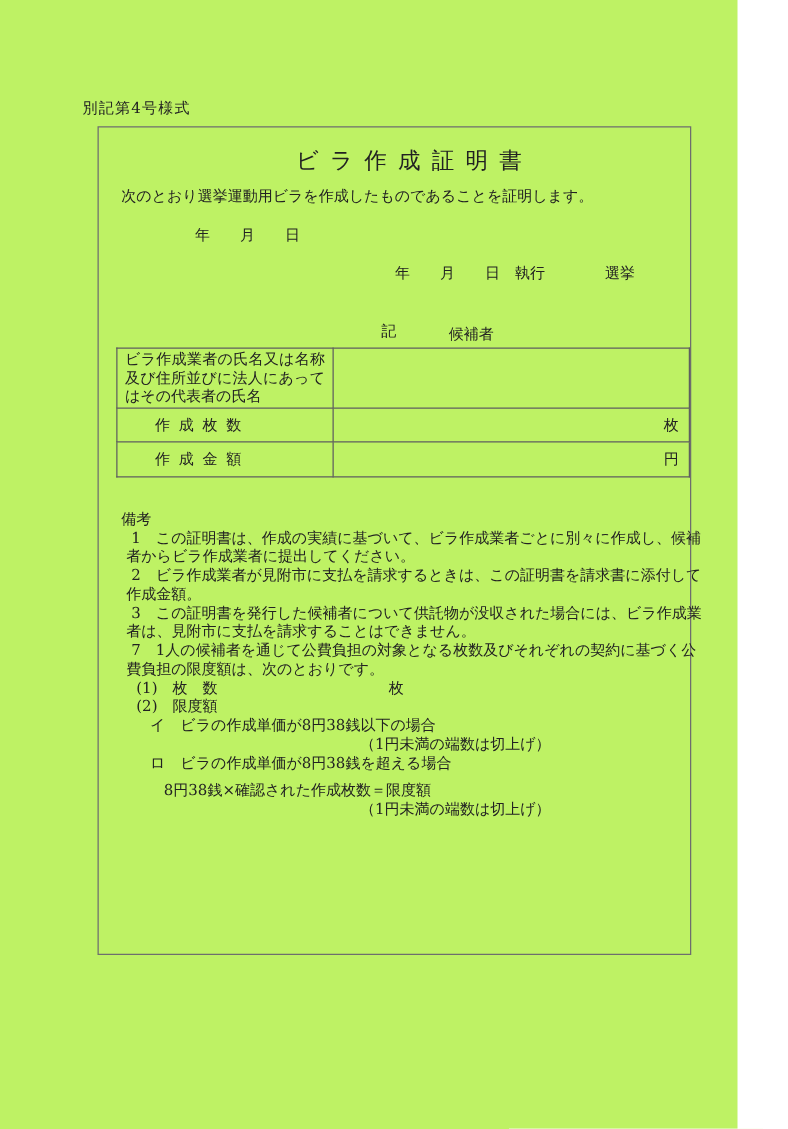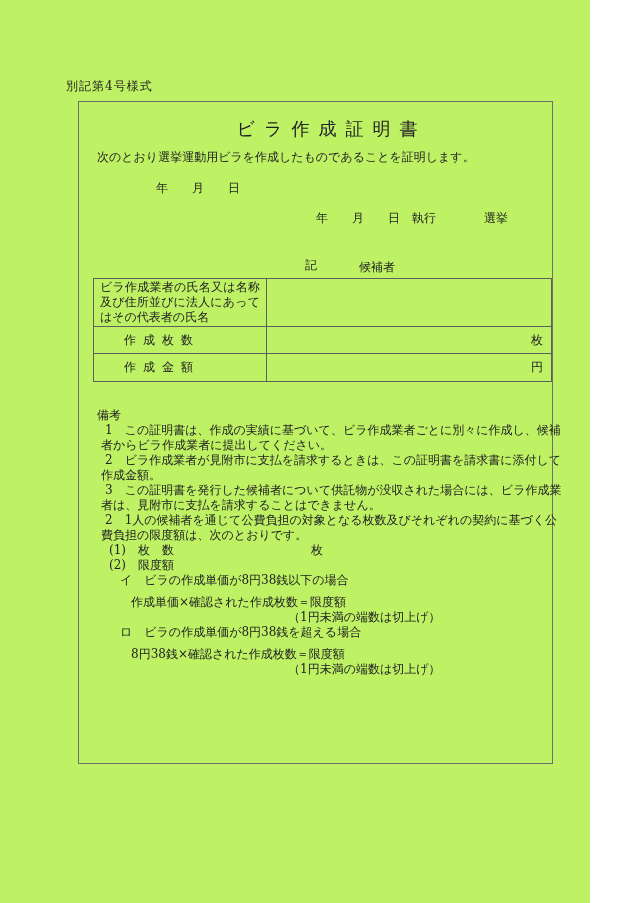--- a/index.html
+++ b/index.html
@@ -166,26 +166,25 @@
 
     <div class="remarks">
       <div class="r-head">備考</div>
       <div id="remarks-lines">
           <div class="r-line l-num"><span>1　この証明書は、作成の実績に基づいて、ビラ作成業者ごとに別々に作成し、候補</span></div>
           <div class="r-line l-cont"><span>者からビラ作成業者に提出してください。</span></div>
           <div class="r-line l-num"><span>2　ビラ作成業者が見附市に支払を請求するときは、この証明書を請求書に添付して</span></div>
           <div class="r-line l-cont"><span>作成金額。</span></div>
           <div class="r-line l-num"><span>3　この証明書を発行した候補者について供託物が没収された場合には、ビラ作成業</span></div>
           <div class="r-line l-cont"><span>者は、見附市に支払を請求することはできません。</span></div>
-          <div class="r-line l-num"><span>2　1人の候補者を通じて公費負担の対象となる枚数及びそれぞれの契約に基づく公</span></div>
+          <div class="r-line l-num"><span>7　1人の候補者を通じて公費負担の対象となる枚数及びそれぞれの契約に基づく公</span></div>
           <div class="r-line l-cont"><span>費負担の限度額は、次のとおりです。</span></div>
           <div class="r-line l-paren"><span>(1)　枚　数</span><span class="unit-pos">枚</span></div>
           <div class="r-line l-paren"><span>(2)　限度額</span></div>
           <div class="r-line l-kana"><span>イ　ビラの作成単価が8円38銭以下の場合</span></div>
-          <div class="r-line l-formula"><span>作成単価×確認された作成枚数＝限度額</span></div>
           <div class="r-line l-note"><span>（1円未満の端数は切上げ）</span></div>
           <div class="r-line l-kana"><span>ロ　ビラの作成単価が8円38銭を超える場合</span></div>
           <div class="r-line l-formula"><span>8円38銭×確認された作成枚数＝限度額</span></div>
           <div class="r-line l-note"><span>（1円未満の端数は切上げ）</span></div>
         </div>
     </div>
 
   </div>
 </div>
 

